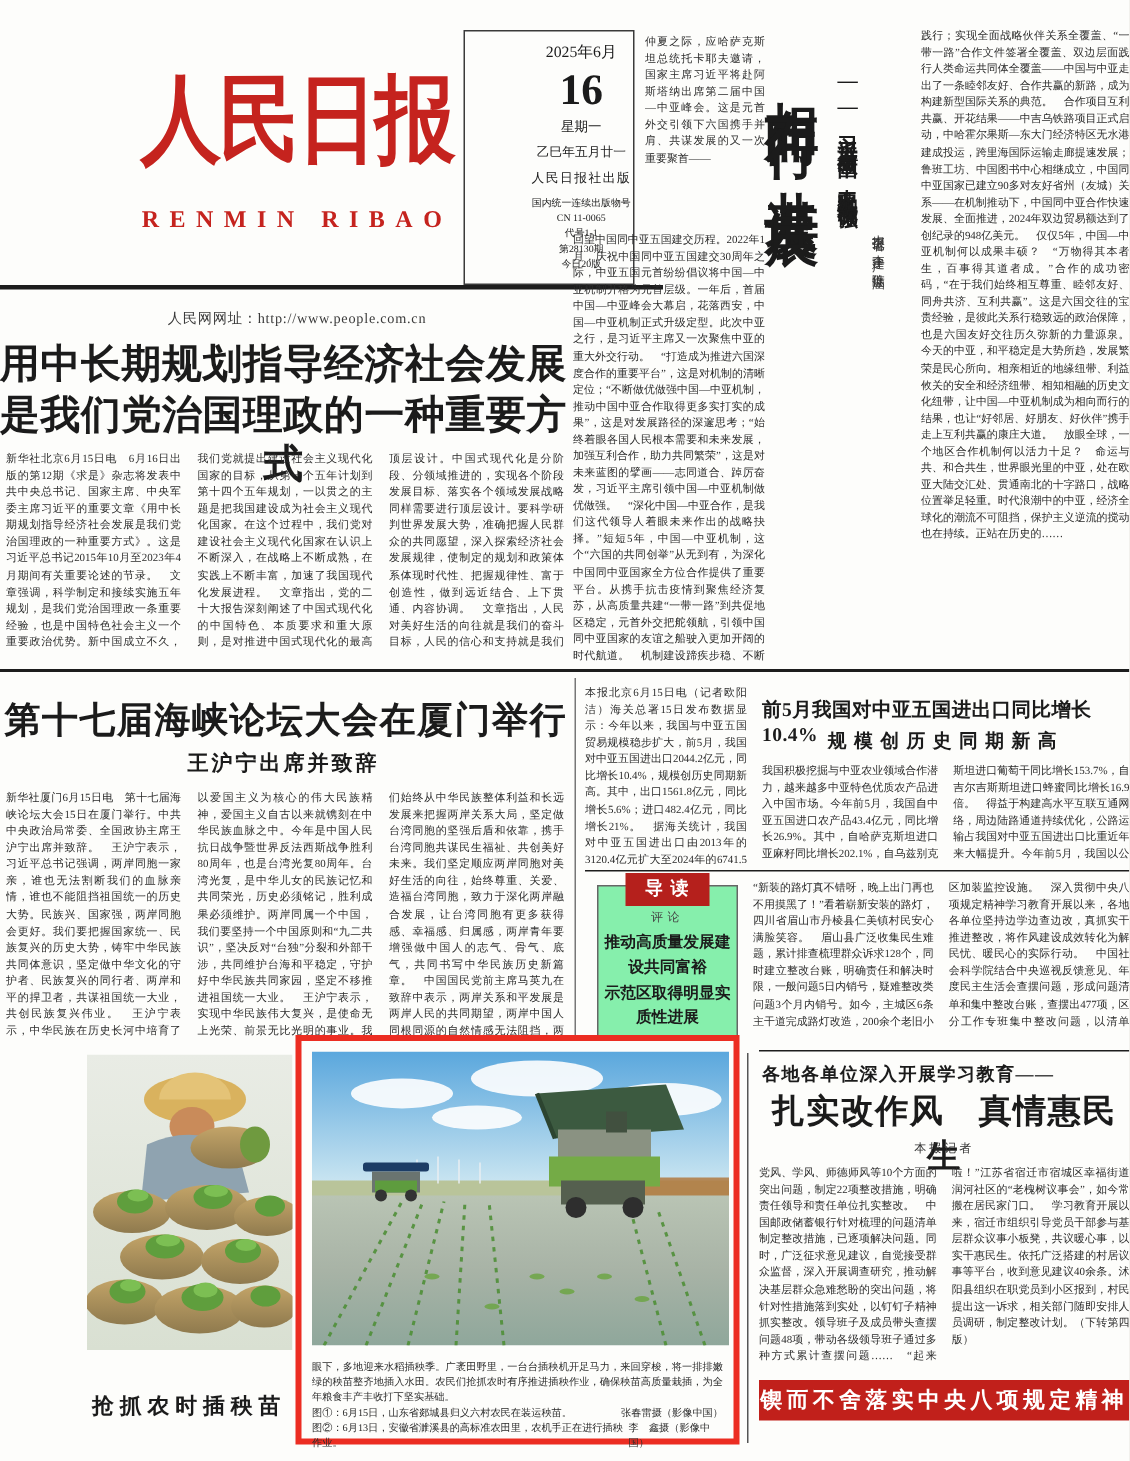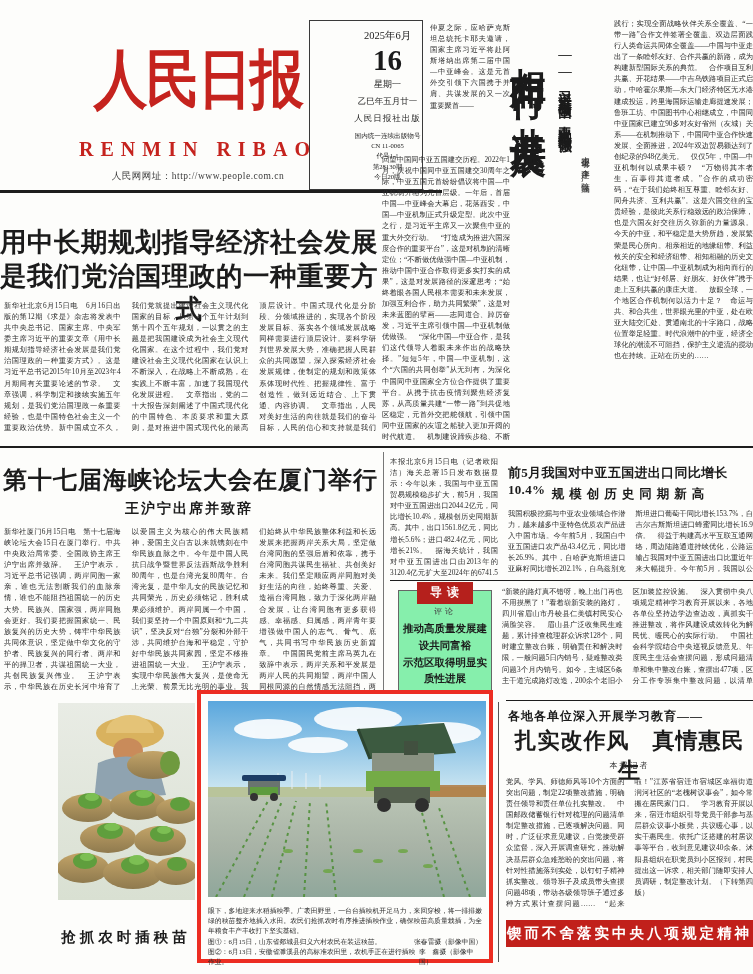--- a/index.html
+++ b/index.html
@@ -9,22 +9,22 @@
   .hei{font-family:"Liberation Sans","DejaVu Sans",sans-serif;}
   .small{font-size:7.3px;line-height:1.52;text-align:justify;color:#2b2b2b;overflow:hidden;}
   .cols2{column-count:2;column-gap:10px;}
   .cols3{column-count:3;column-gap:11px;}
   .center{text-align:center;}
   .vert{writing-mode:vertical-rl;text-orientation:upright;}
   .rule{background:#1d1d1d;}
   .box-border{border:1.2px solid #3a3a3a;}
   .logo{font-size:64px;font-weight:bold;color:#c5231e;letter-spacing:-2px;
         transform:scaleX(.84);transform-origin:center;white-space:nowrap;}
-  .latin{font-size:20px;font-weight:bold;color:#c5231e;letter-spacing:7px;}
-  .website{font-size:9.5px;color:#3a3a3a;letter-spacing:.5px;}
+  .latin{font-size:16px;font-weight:bold;color:#c5231e;letter-spacing:7px;}
+  .website{font-size:9.5px;color:#3a3a3a;letter-spacing:.5px;margin-top:36px;}
   .datebox{font-size:9px;text-align:center;line-height:1.55;padding-top:7px;background:#fdfdfb;padding-left:43px;}
   .datebox .mon{font-size:10.5px;}
   .datebox .day{font-size:29px;font-weight:bold;line-height:1.15;}
   .datebox .tiny{font-size:6.6px;color:#222;}
   .kicker1{font-size:16px;font-weight:bold;}
   .headline1{font-size:26.5px;font-weight:bold;letter-spacing:.5px;line-height:1.25;}
   .headline-song{font-size:24px;font-weight:bold;letter-spacing:1px;text-align:right;}
   .subhead{font-size:14px;font-weight:bold;letter-spacing:2px;}
   .vhead{font-size:36px;font-weight:bold;line-height:1.22;letter-spacing:6px;}
   .vsub{font-size:13.5px;font-weight:bold;line-height:1.3;letter-spacing:2px;}

